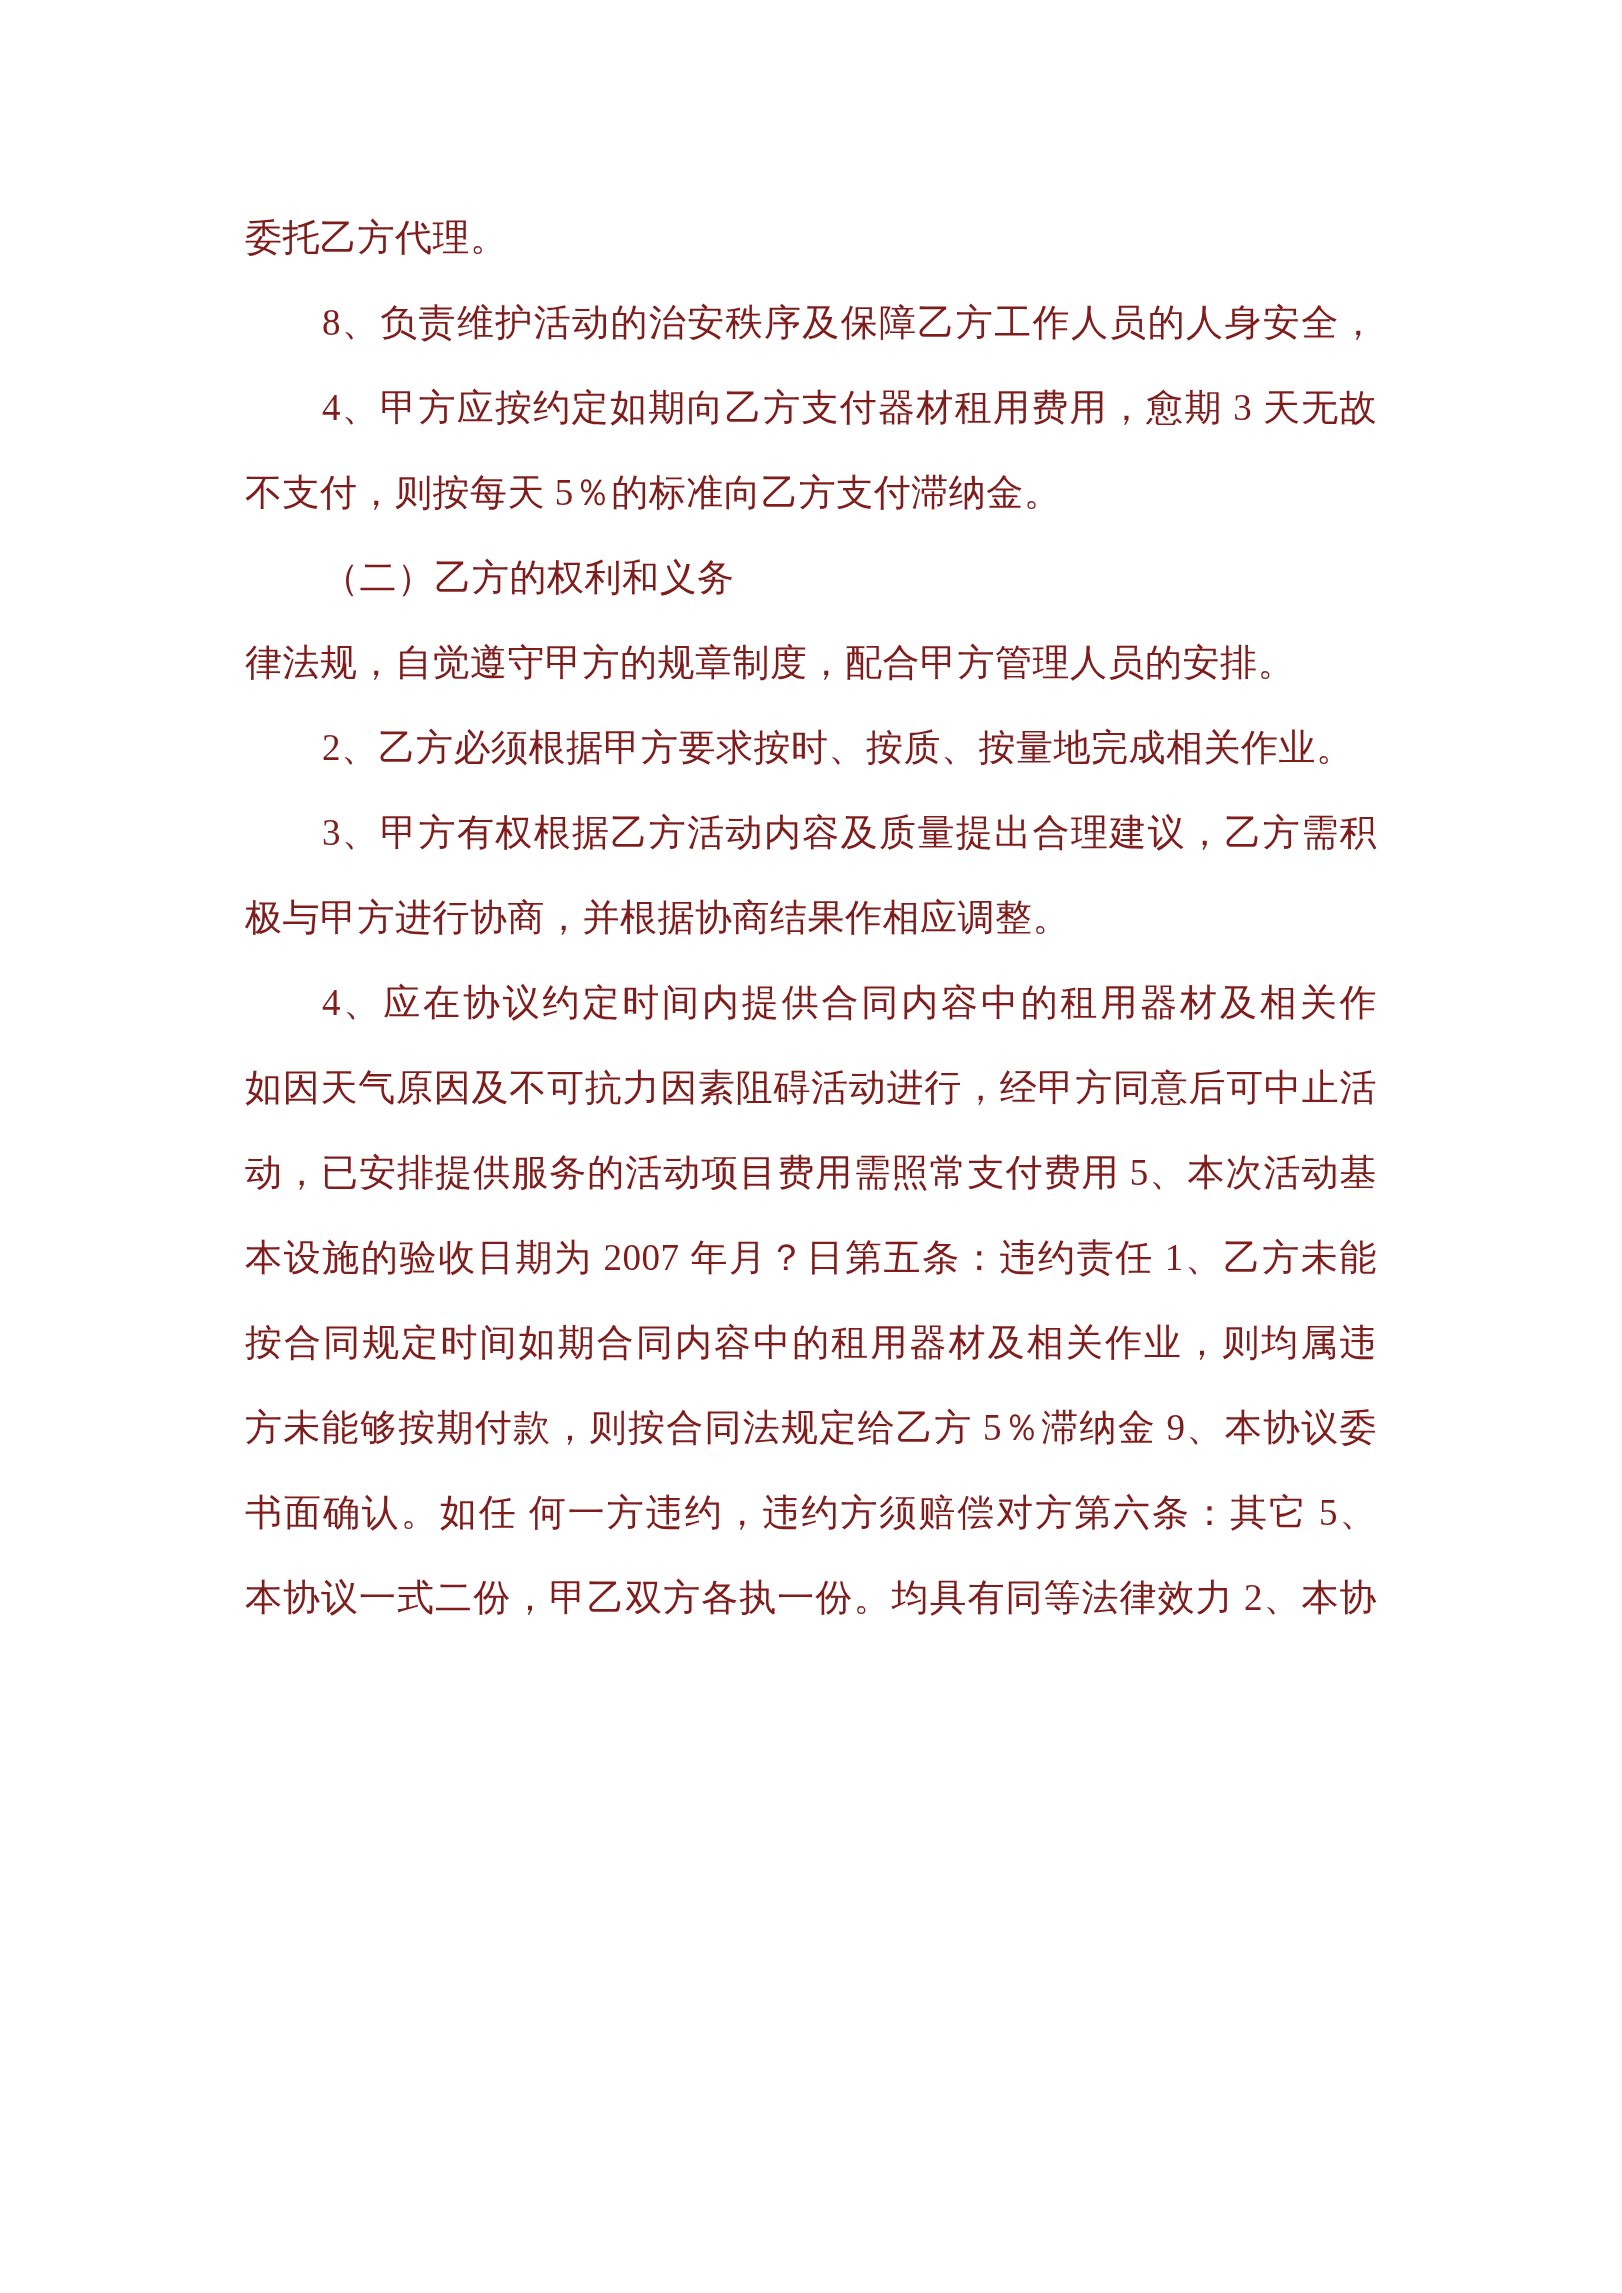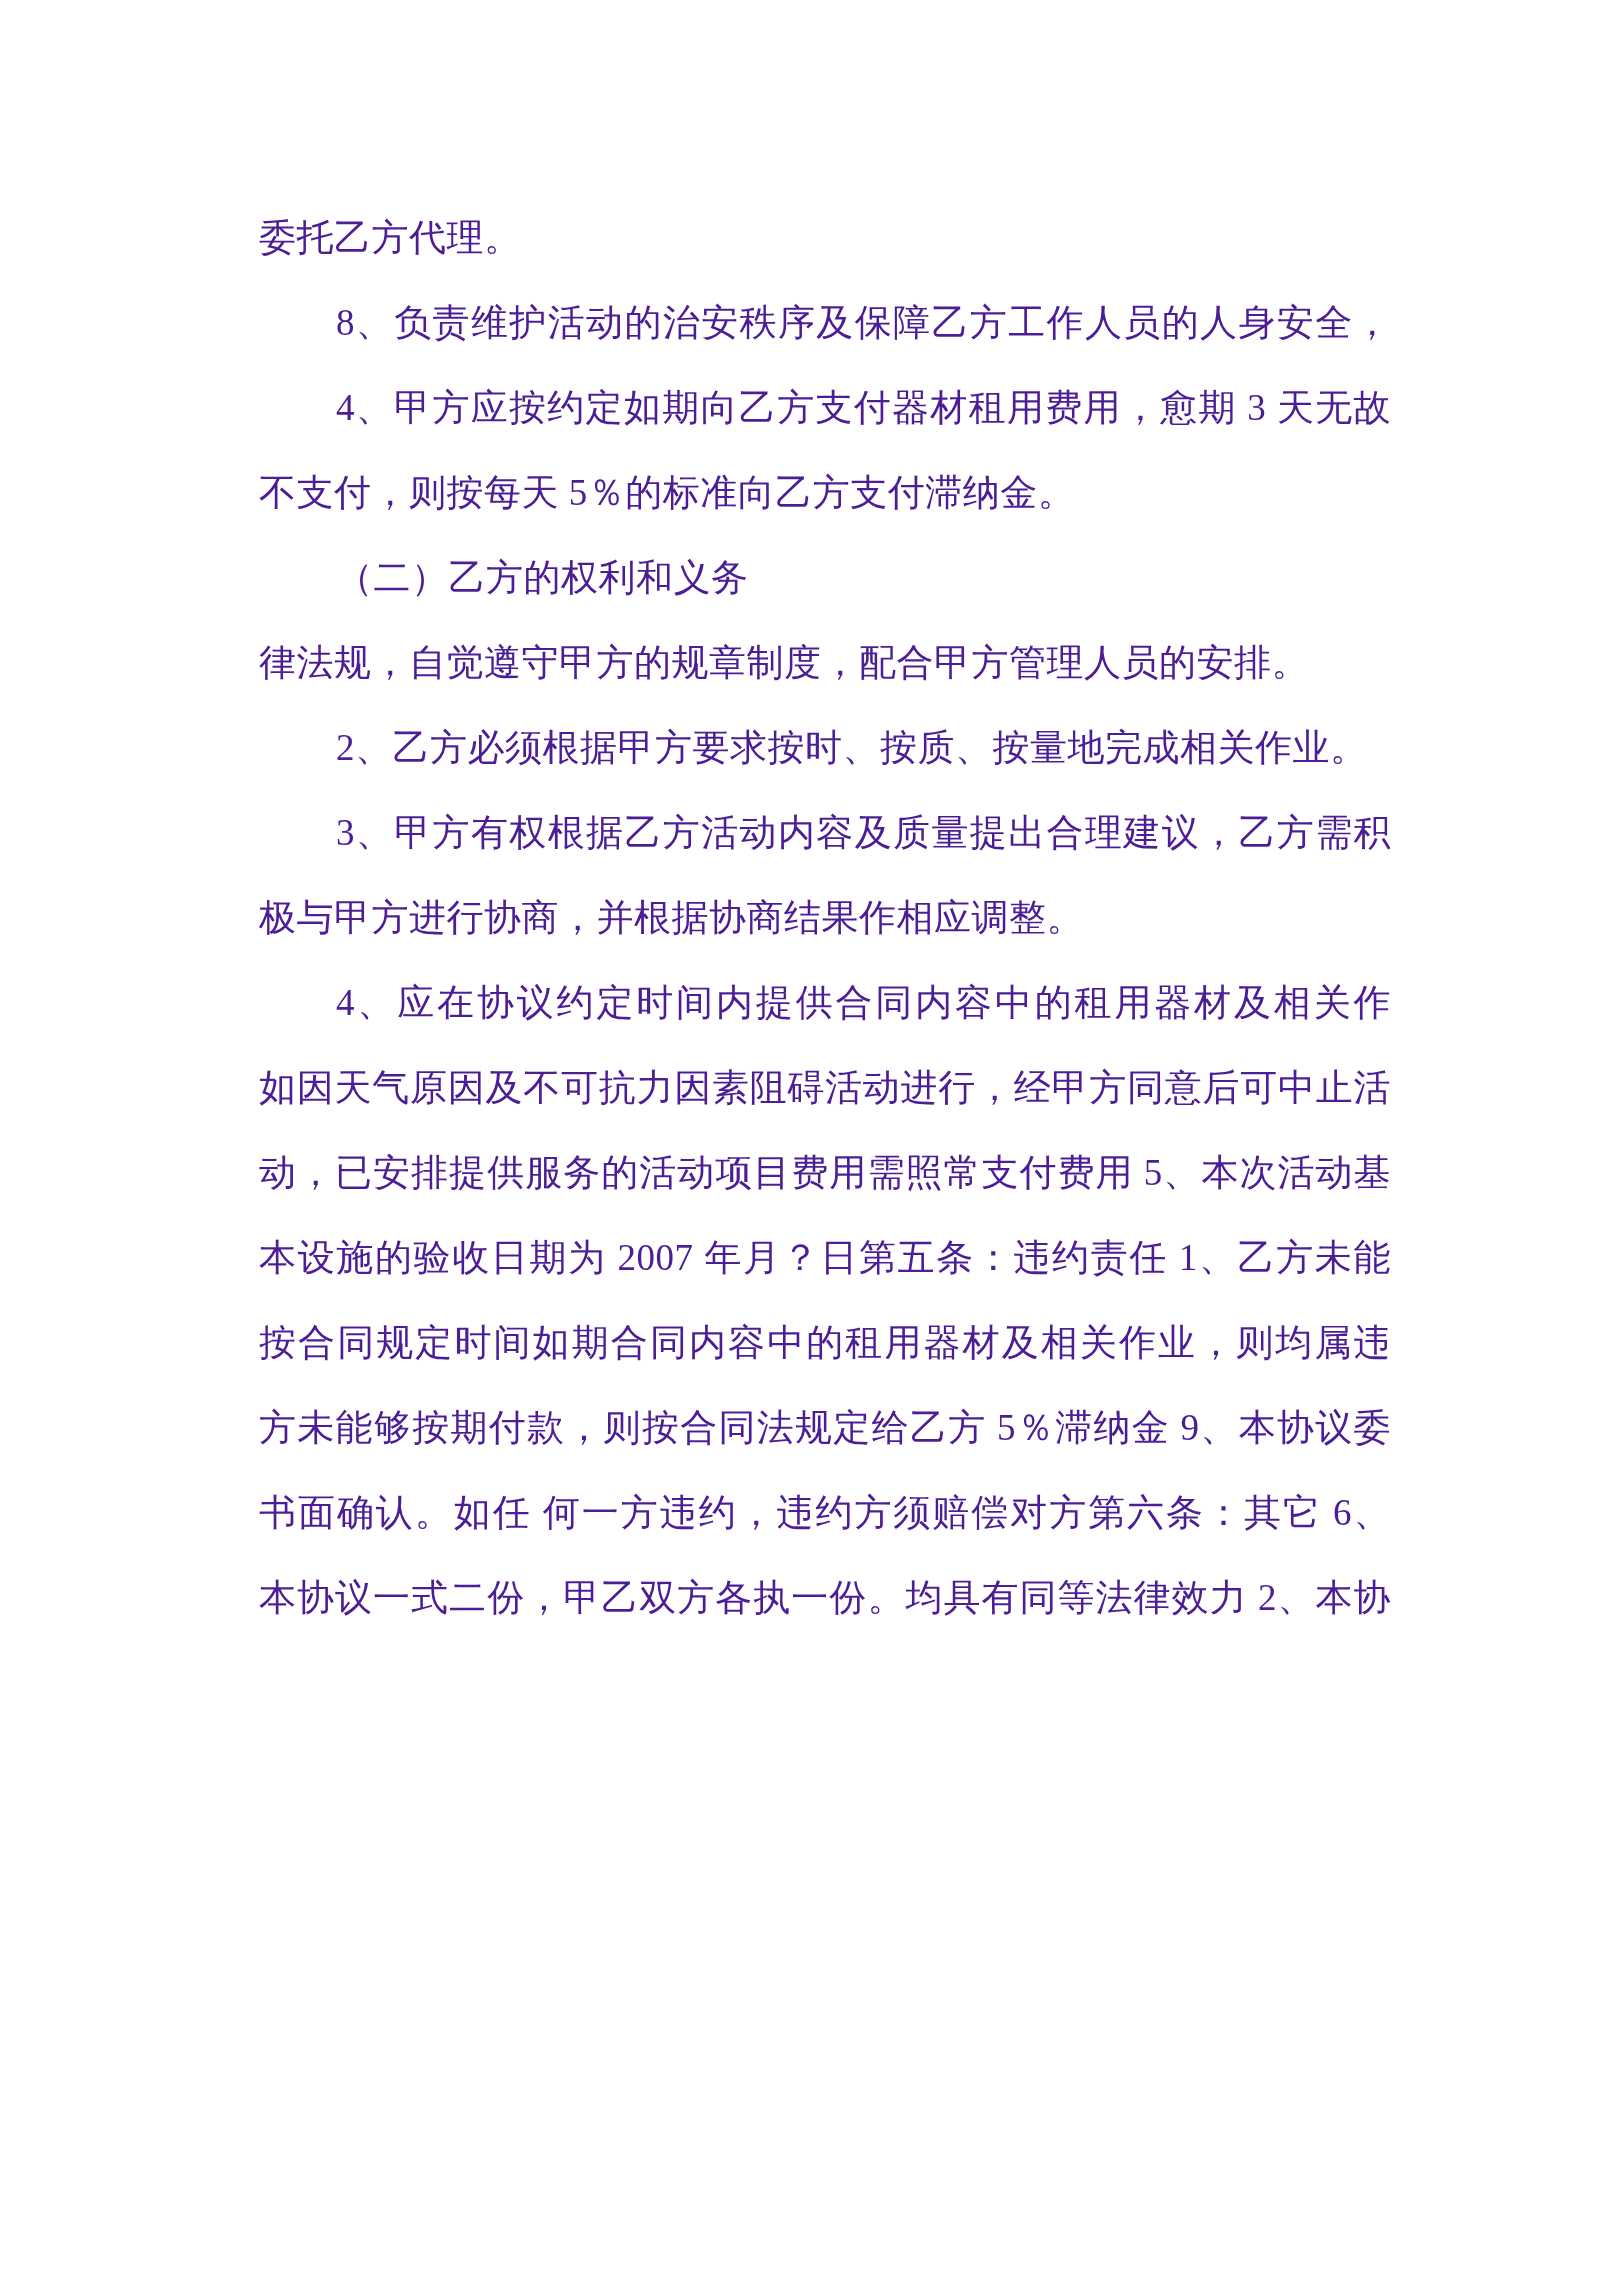--- a/index.html
+++ b/index.html
@@ -17,24 +17,24 @@
   .doc-page {
     position: absolute;
     left: 0;
     top: 0;
     width: 1623px;
     height: 2294px;
     background: #ffffff;
   }
   .doc-content {
     position: absolute;
-    left: 259px;
+    left: 245px;
     top: 195px;
     width: 1132px;
-    color: #4c1d95;
+    color: #7f1d1d;
     font-size: 37px;
     line-height: 85px;
     letter-spacing: 0.5px;
     white-space: normal;
   }
   .line {
     width: 1132px;
     height: 85px;
     text-align: justify;
     text-align-last: left;
@@ -60,17 +60,17 @@
       <div class="line">律法规，自觉遵守甲方的规章制度，配合甲方管理人员的安排。</div>
       <div class="line indent">2、乙方必须根据甲方要求按时、按质、按量地完成相关作业。</div>
       <div class="line fill indent">3、甲方有权根据乙方活动内容及质量提出合理建议，乙方需积</div>
       <div class="line">极与甲方进行协商，并根据协商结果作相应调整。</div>
       <div class="line fill indent">4、应在协议约定时间内提供合同内容中的租用器材及相关作业，</div>
       <div class="line fill">如因天气原因及不可抗力因素阻碍活动进行，经甲方同意后可中止活</div>
       <div class="line fill">动，已安排提供服务的活动项目费用需照常支付费用 5、本次活动基</div>
       <div class="line fill">本设施的验收日期为 2007 年月？日第五条：违约责任 1、乙方未能</div>
       <div class="line fill">按合同规定时间如期合同内容中的租用器材及相关作业，则均属违</div>
       <div class="line fill">方未能够按期付款，则按合同法规定给乙方 5％滞纳金 9、本协议委</div>
-      <div class="line fill">书面确认。如任 何一方违约，违约方须赔偿对方第六条：其它 6、</div>
+      <div class="line fill">书面确认。如任 何一方违约，违约方须赔偿对方第六条：其它 5、</div>
       <div class="line fill">本协议一式二份，甲乙双方各执一份。均具有同等法律效力 2、本协</div>
     </div>
 </div>
 
 
 </body></html>

